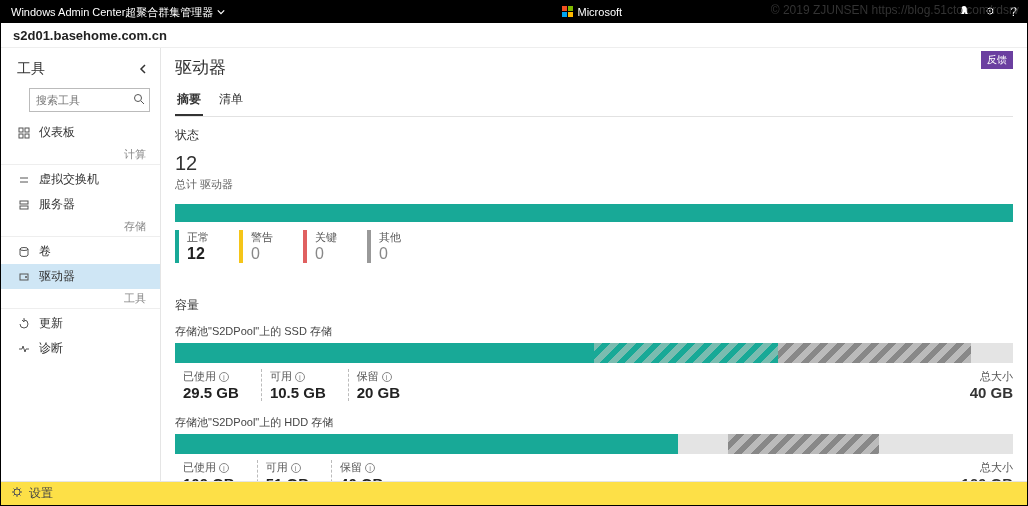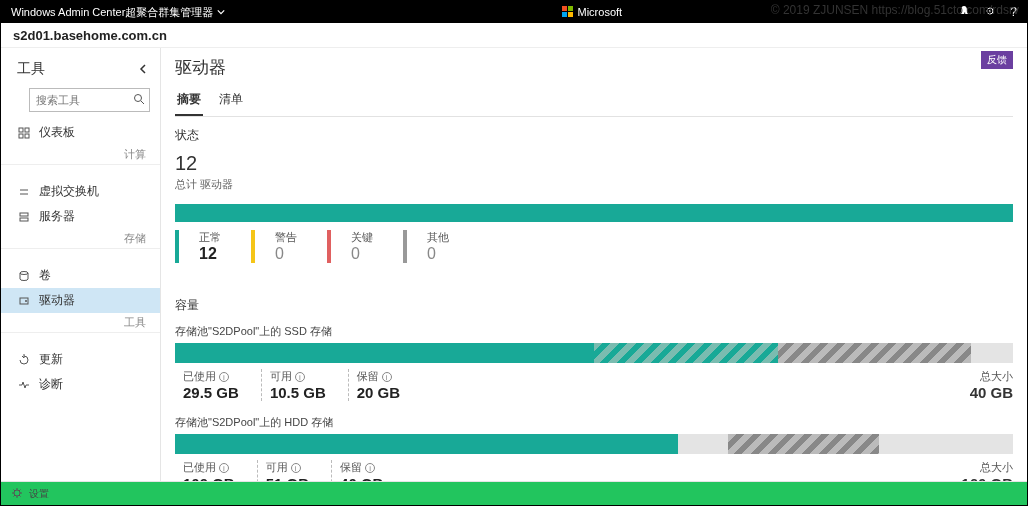--- a/index.html
+++ b/index.html
@@ -16,34 +16,34 @@
 .server-row .name { font-weight: 600; font-size: 13px; color: #222; }
 .layout { display: flex; height: calc(100% - 44px - 24px); }
 .sidebar { width: 160px; border-right: 1px solid #e5e5e5; display: flex; flex-direction: column; padding-top: 8px; }
 .sidebar .tools-head { display: flex; align-items: center; justify-content: space-between; padding: 4px 12px 6px 16px; font-size: 14px; }
 .search-wrap { margin: 4px 10px 8px 28px; position: relative; }
 .search-wrap input { width: 100%; height: 24px; border: 1px solid #bbb; padding: 0 22px 0 6px; font-size: 11px; color: #666; }
 .search-wrap .sicon { position: absolute; right: 5px; top: 5px; color: #555; }
 .sb-item { display: flex; align-items: center; gap: 8px; padding: 4px 10px 4px 16px; font-size: 12px; color: #333; cursor: pointer; }
 .sb-item .ic { width: 14px; display: flex; justify-content: center; color: #555; }
 .sb-item.active { background: #cfe6f5; }
-.sb-group { text-align: right; padding: 2px 14px; color: #888; font-size: 11px; border-bottom: 1px solid #eee; margin-bottom: 14px; }
+.sb-group { text-align: right; padding: 2px 14px; color: #888; font-size: 11px; border-bottom: 1px solid #eee; margin-bottom: 2px; }
 .main { flex: 1; padding: 8px 14px 0 14px; overflow: hidden; }
 .main h2.title { font-size: 17px; font-weight: 400; margin-bottom: 8px; }
 .tabs { border-bottom: 1px solid #e2e2e2; display: flex; gap: 14px; font-size: 12px; margin-bottom: 10px; }
 .tab { padding: 4px 2px 6px 2px; cursor: pointer; color: #333; }
 .tab.active { border-bottom: 2px solid #333; font-weight: 600; }
 .status-row { display: flex; gap: 24px; }
 .status-panel { flex: 1; }
 .panel-head { font-size: 12px; color: #333; margin-bottom: 8px; }
 .big-n { font-size: 20px; font-weight: 400; margin-bottom: 2px; }
 .sub-lbl { font-size: 11px; color: #666; }
 .sbar { height: 18px; background: #18a997; margin: 12px 0 8px 0; width: 100%; }
 .status-break { display: flex; gap: 0; }
-.sb-col { padding-right: 30px; padding-left: 20px; border-left: 4px solid transparent; }
+.sb-col { padding-right: 30px; padding-left: 8px; border-left: 4px solid transparent; }
 .sb-col.good { border-left-color: #18a997; }
 .sb-col.warn { border-left-color: #f5c518; }
 .sb-col.crit { border-left-color: #e06060; }
 .sb-col.oth { border-left-color: #999; }
 .sb-col .l { font-size: 11px; color: #555; }
 .sb-col .v { font-size: 16px; color: #888; }
 .sb-col.good .v { color: #222; font-weight: 600; }
 .alerts-panel { flex: 1; }
 .alerts-msg { display: flex; flex-direction: column; align-items: center; margin-top: 42px; color: #333; font-size: 11px; gap: 4px; }
 .ok-circle { width: 18px; height: 18px; border-radius: 50%; background: #2fa84f; color: #fff; display: flex; align-items: center; justify-content: center; font-size: 11px; }
@@ -58,21 +58,21 @@
 .seg.res2 { background: repeating-linear-gradient(135deg, #bbb 0 6px, #888 6px 12px); }
 .cap-meta { display: flex; gap: 0; align-items: flex-start; }
 .cap-col { padding-right: 22px; padding-left: 8px; }
 .cap-col + .cap-col { border-left: 1px dashed #bbb; }
 .cap-col .l { font-size: 11px; color: #555; display: flex; align-items: center; gap: 3px; }
 .cap-col .v { font-size: 15px; font-weight: 600; color: #222; }
 .cap-total { margin-left: auto; text-align: right; }
 .cap-total .l { font-size: 11px; color: #555; }
 .cap-total .v { font-size: 15px; font-weight: 600; }
 .info-ic { display:inline-block; width:10px; height:10px; border:1px solid #888; border-radius:50%; font-size:8px; line-height:9px; text-align:center; color:#888; }
-.bottombar { position: absolute; bottom: 0; left: 0; right: 0; height: 24px; border-top: 1px solid #e5e5e5; display: flex; align-items: center; padding: 0 10px; gap: 6px; font-size: 10px; color: #444; background: #22c55e; }
+.bottombar { position: absolute; bottom: 0; left: 0; right: 0; height: 24px; border-top: 1px solid #e5e5e5; display: flex; align-items: center; padding: 0 10px; gap: 6px; font-size: 12px; color: #444; background: #fde047; }
 .feedback-btn { position: absolute; top: 50px; right: 14px; background: #6b3fa0; color: #fff; font-size: 10px; padding: 2px 6px; cursor: pointer; }
 .gear { display:inline-block; }
 </style>
 </head>
 <body>
 
 <div class="watermark">© 2019 ZJUNSEN https://blog.51cto.com/rdsrv</div>
 
 <div class="topbar">
   <span class="brand">Windows Admin Center</span>

